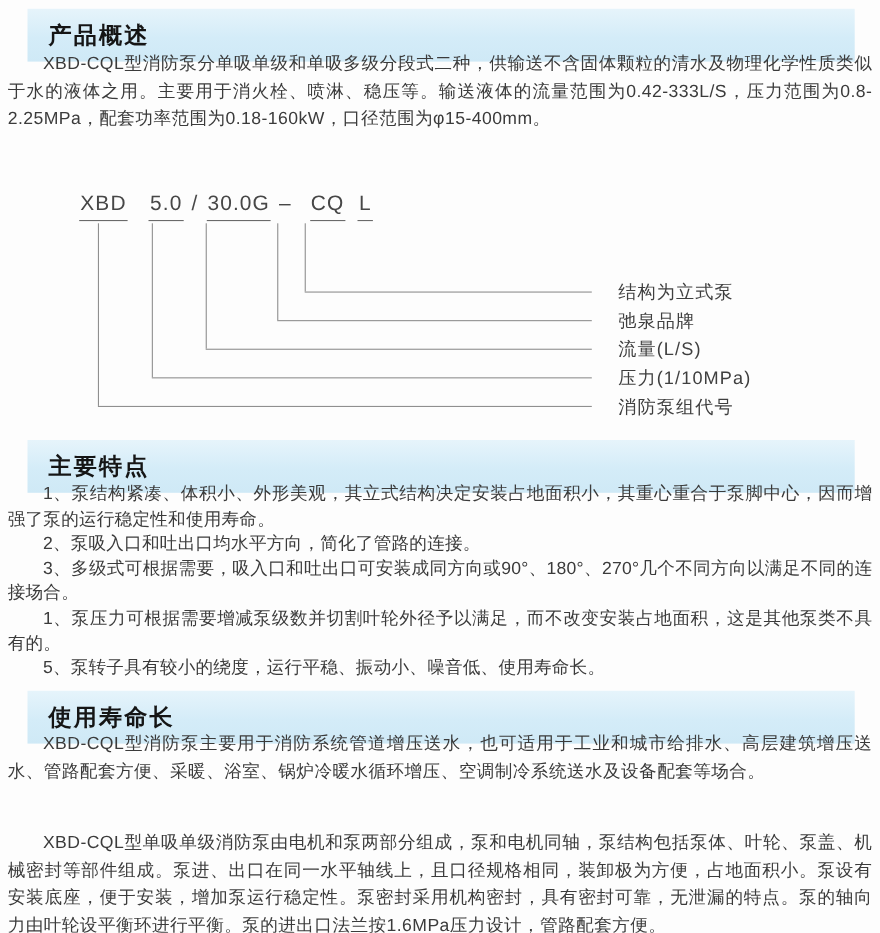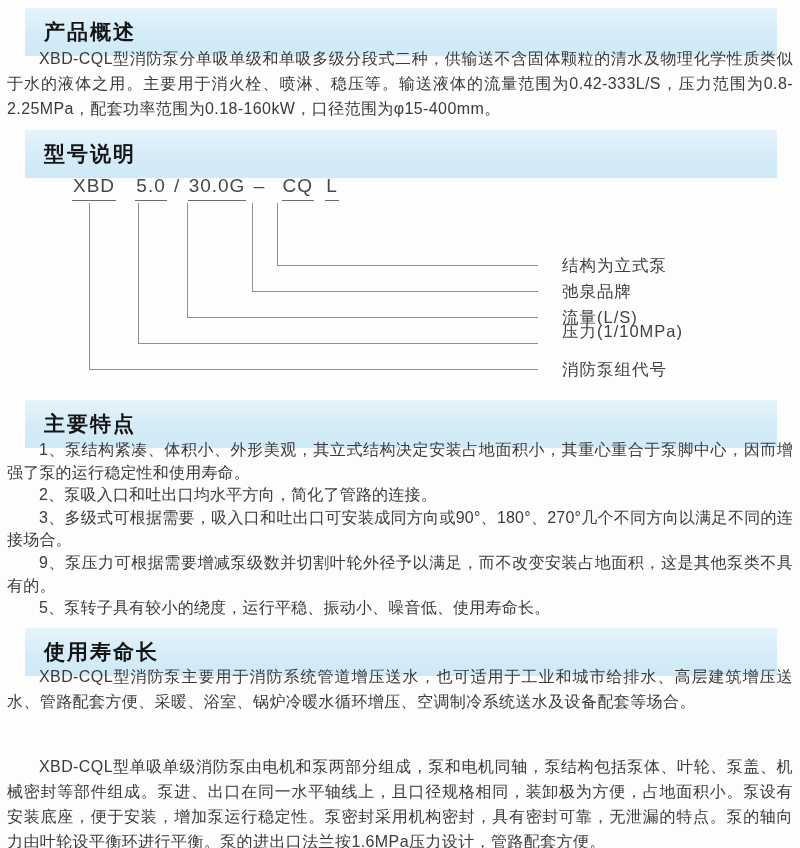--- a/index.html
+++ b/index.html
@@ -53,38 +53,35 @@
   .d-row1 .h{left:277px;top:95px;width:261px;}
   .d-row1 .lbl{top:85px;}
   .d-row2 .v{left:252px;top:33px;height:88px;}
   .d-row2 .h{left:252px;top:121px;width:286px;}
   .d-row2 .lbl{top:111px;}
   .d-row3 .v{left:187px;top:33px;height:114px;}
   .d-row3 .h{left:187px;top:147px;width:351px;}
   .d-row3 .lbl{top:137px;}
   .d-row4 .v{left:138px;top:33px;height:140px;}
   .d-row4 .h{left:138px;top:173px;width:400px;}
-  .d-row4 .lbl{top:151px;text-align:center;}
+  .d-row4 .lbl{top:163px;text-align:center;}
   .d-row5 .v{left:89px;top:33px;height:166px;}
   .d-row5 .h{left:89px;top:199px;width:449px;}
   .d-row5 .lbl{top:189px;}
 </style>
 </head>
 <body>
 
 <div class="page">
 
   <div class="bar" style="top:8px">
     <span class="bar-title">产品概述</span>
   </div>
   <p class="para" style="top:46px">XBD-CQL型消防泵分单吸单级和单吸多级分段式二种，供输送不含固体颗粒的清水及物理化学性质类似于水的液体之用。主要用于消火栓、喷淋、稳压等。输送液体的流量范围为0.42-333L/S，压力范围为0.8-2.25MPa，配套功率范围为0.18-160kW，口径范围为φ15-400mm。</p>
 
-  <div class="bar" style="top:130px">
-    <span class="bar-title">型号说明</span>
-  </div>
 
   <div class="diagram">
     <div class="model-code">
       <span class="seg u">XBD</span>
       <span class="seg u seg-pressure">5.0</span>
       <span class="seg">/</span>
       <span class="seg u">30.0G</span>
       <span class="seg">–</span>
       <span class="seg u seg-brand">CQ</span>
       <span class="seg u seg-type">L</span>
@@ -117,21 +114,21 @@
     </div>
   </div>
 
   <div class="bar" style="top:400px">
     <span class="bar-title">主要特点</span>
   </div>
   <div class="features">
     <p>1、泵结构紧凑、体积小、外形美观，其立式结构决定安装占地面积小，其重心重合于泵脚中心，因而增强了泵的运行稳定性和使用寿命。</p>
     <p>2、泵吸入口和吐出口均水平方向，简化了管路的连接。</p>
     <p>3、多级式可根据需要，吸入口和吐出口可安装成同方向或90°、180°、270°几个不同方向以满足不同的连接场合。</p>
-    <p>9、泵压力可根据需要增减泵级数并切割叶轮外径予以满足，而不改变安装占地面积，这是其他泵类不具有的。</p>
+    <p>1、泵压力可根据需要增减泵级数并切割叶轮外径予以满足，而不改变安装占地面积，这是其他泵类不具有的。</p>
     <p>5、泵转子具有较小的绕度，运行平稳、振动小、噪音低、使用寿命长。</p>
   </div>
 
   <div class="bar" style="top:628px">
     <span class="bar-title">使用寿命长</span>
   </div>
   <p class="para" style="top:664px">XBD-CQL型消防泵主要用于消防系统管道增压送水，也可适用于工业和城市给排水、高层建筑增压送水、管路配套方便、采暖、浴室、锅炉冷暖水循环增压、空调制冷系统送水及设备配套等场合。</p>
 
   <p class="para" style="top:754px">XBD-CQL型单吸单级消防泵由电机和泵两部分组成，泵和电机同轴，泵结构包括泵体、叶轮、泵盖、机械密封等部件组成。泵进、出口在同一水平轴线上，且口径规格相同，装卸极为方便，占地面积小。泵设有安装底座，便于安装，增加泵运行稳定性。泵密封采用机构密封，具有密封可靠，无泄漏的特点。泵的轴向力由叶轮设平衡环进行平衡。泵的进出口法兰按1.6MPa压力设计，管路配套方便。</p>
 

